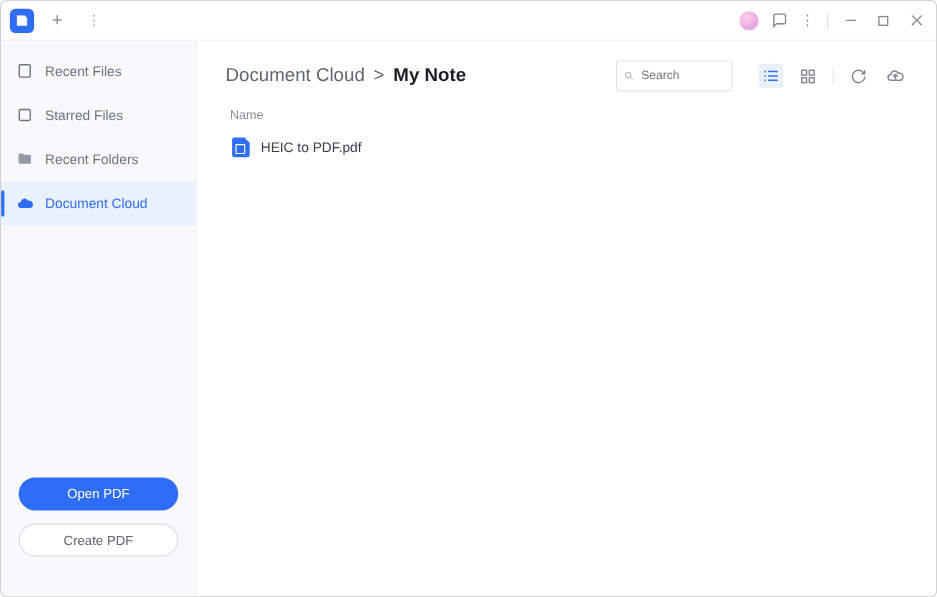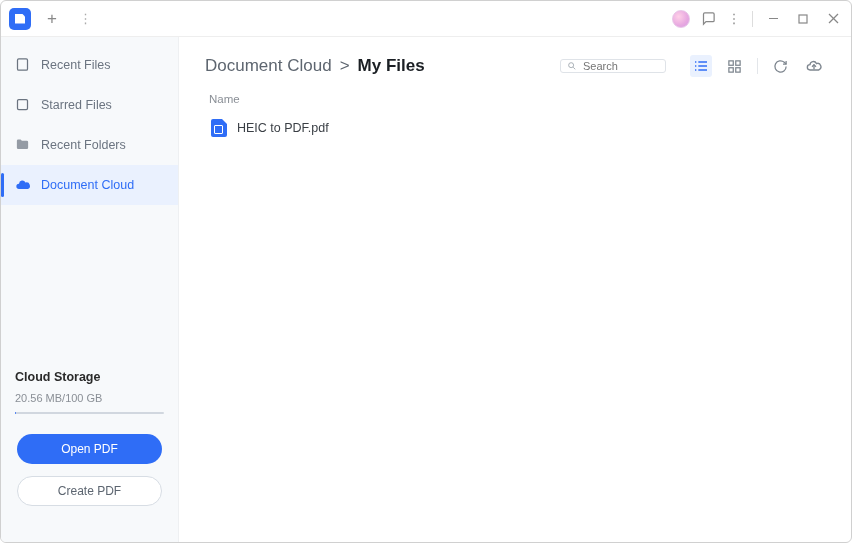--- a/index.html
+++ b/index.html
@@ -113,21 +113,21 @@
   display: flex; align-items: center; gap: 14px; margin-bottom: 10px;
 }
 .breadcrumb { display: flex; align-items: center; gap: 8px; font-size: 17px; }
 .bc-root { color: #5e6670; }
 .bc-sep { color: #5e6670; }
 .bc-current { color: #1b1f24; font-weight: 700; }
 .main-header-spacer { flex: 1; }
 .search-wrap {
   display: flex; align-items: center; gap: 6px;
   border: 1px solid #dfe3e8; border-radius: 3px;
-  height: 14px; padding: 0 6px; width: 106px;
+  height: 28px; padding: 0 6px; width: 106px;
 }
 .search-wrap svg { color: #98a0a8; }
 .search-input {
   border: none; outline: none; font-size: 11px; color: #666; width: 100%;
 }
 .toolbar-icons { display: flex; align-items: center; gap: 12px; margin-left: 10px; }
 .tool-btn {
   color: #7e868f; cursor: pointer; display: flex; align-items: center; justify-content: center;
   padding: 3px; border-radius: 3px;
 }
@@ -226,40 +226,33 @@
           <svg width="16" height="16" viewBox="0 0 24 24" fill="currentColor">
               <path d="M19 18H6a4 4 0 0 1 0-8 5 5 0 0 1 9.6-1.6A4.5 4.5 0 0 1 19 18z"></path>
             </svg>
         </span>
         <span>Document Cloud</span>
       </div>
     </div>
 
     <div class="sidebar-spacer"></div>
 
-    <div class="storage">
-      <div class="storage-title">Cloud Storage</div>
-      <div class="storage-val">20.56 MB/100 GB</div>
-      <div class="storage-bar">
-        <div class="storage-bar-fill"></div>
-      </div>
-    </div>
 
     <div class="side-btns">
       <button class="btn-primary">Open PDF</button>
       <button class="btn-secondary">Create PDF</button>
     </div>
   </div>
 
   <div class="main">
     <div class="main-header">
       <div class="breadcrumb">
         <span class="bc-root">Document Cloud</span>
         <span class="bc-sep">&gt;</span>
-        <span class="bc-current">My Files</span>
+        <span class="bc-current">My Note</span>
       </div>
       <div class="main-header-spacer"></div>
       <div class="search-wrap">
         <svg width="12" height="12" viewBox="0 0 24 24" fill="none" stroke="currentColor" stroke-width="2">
             <circle cx="10" cy="10" r="6"></circle>
             <line x1="20" y1="20" x2="15" y2="15"></line>
           </svg>
         <input class="search-input" placeholder="Search" style="">
       </div>
       <div class="toolbar-icons">

